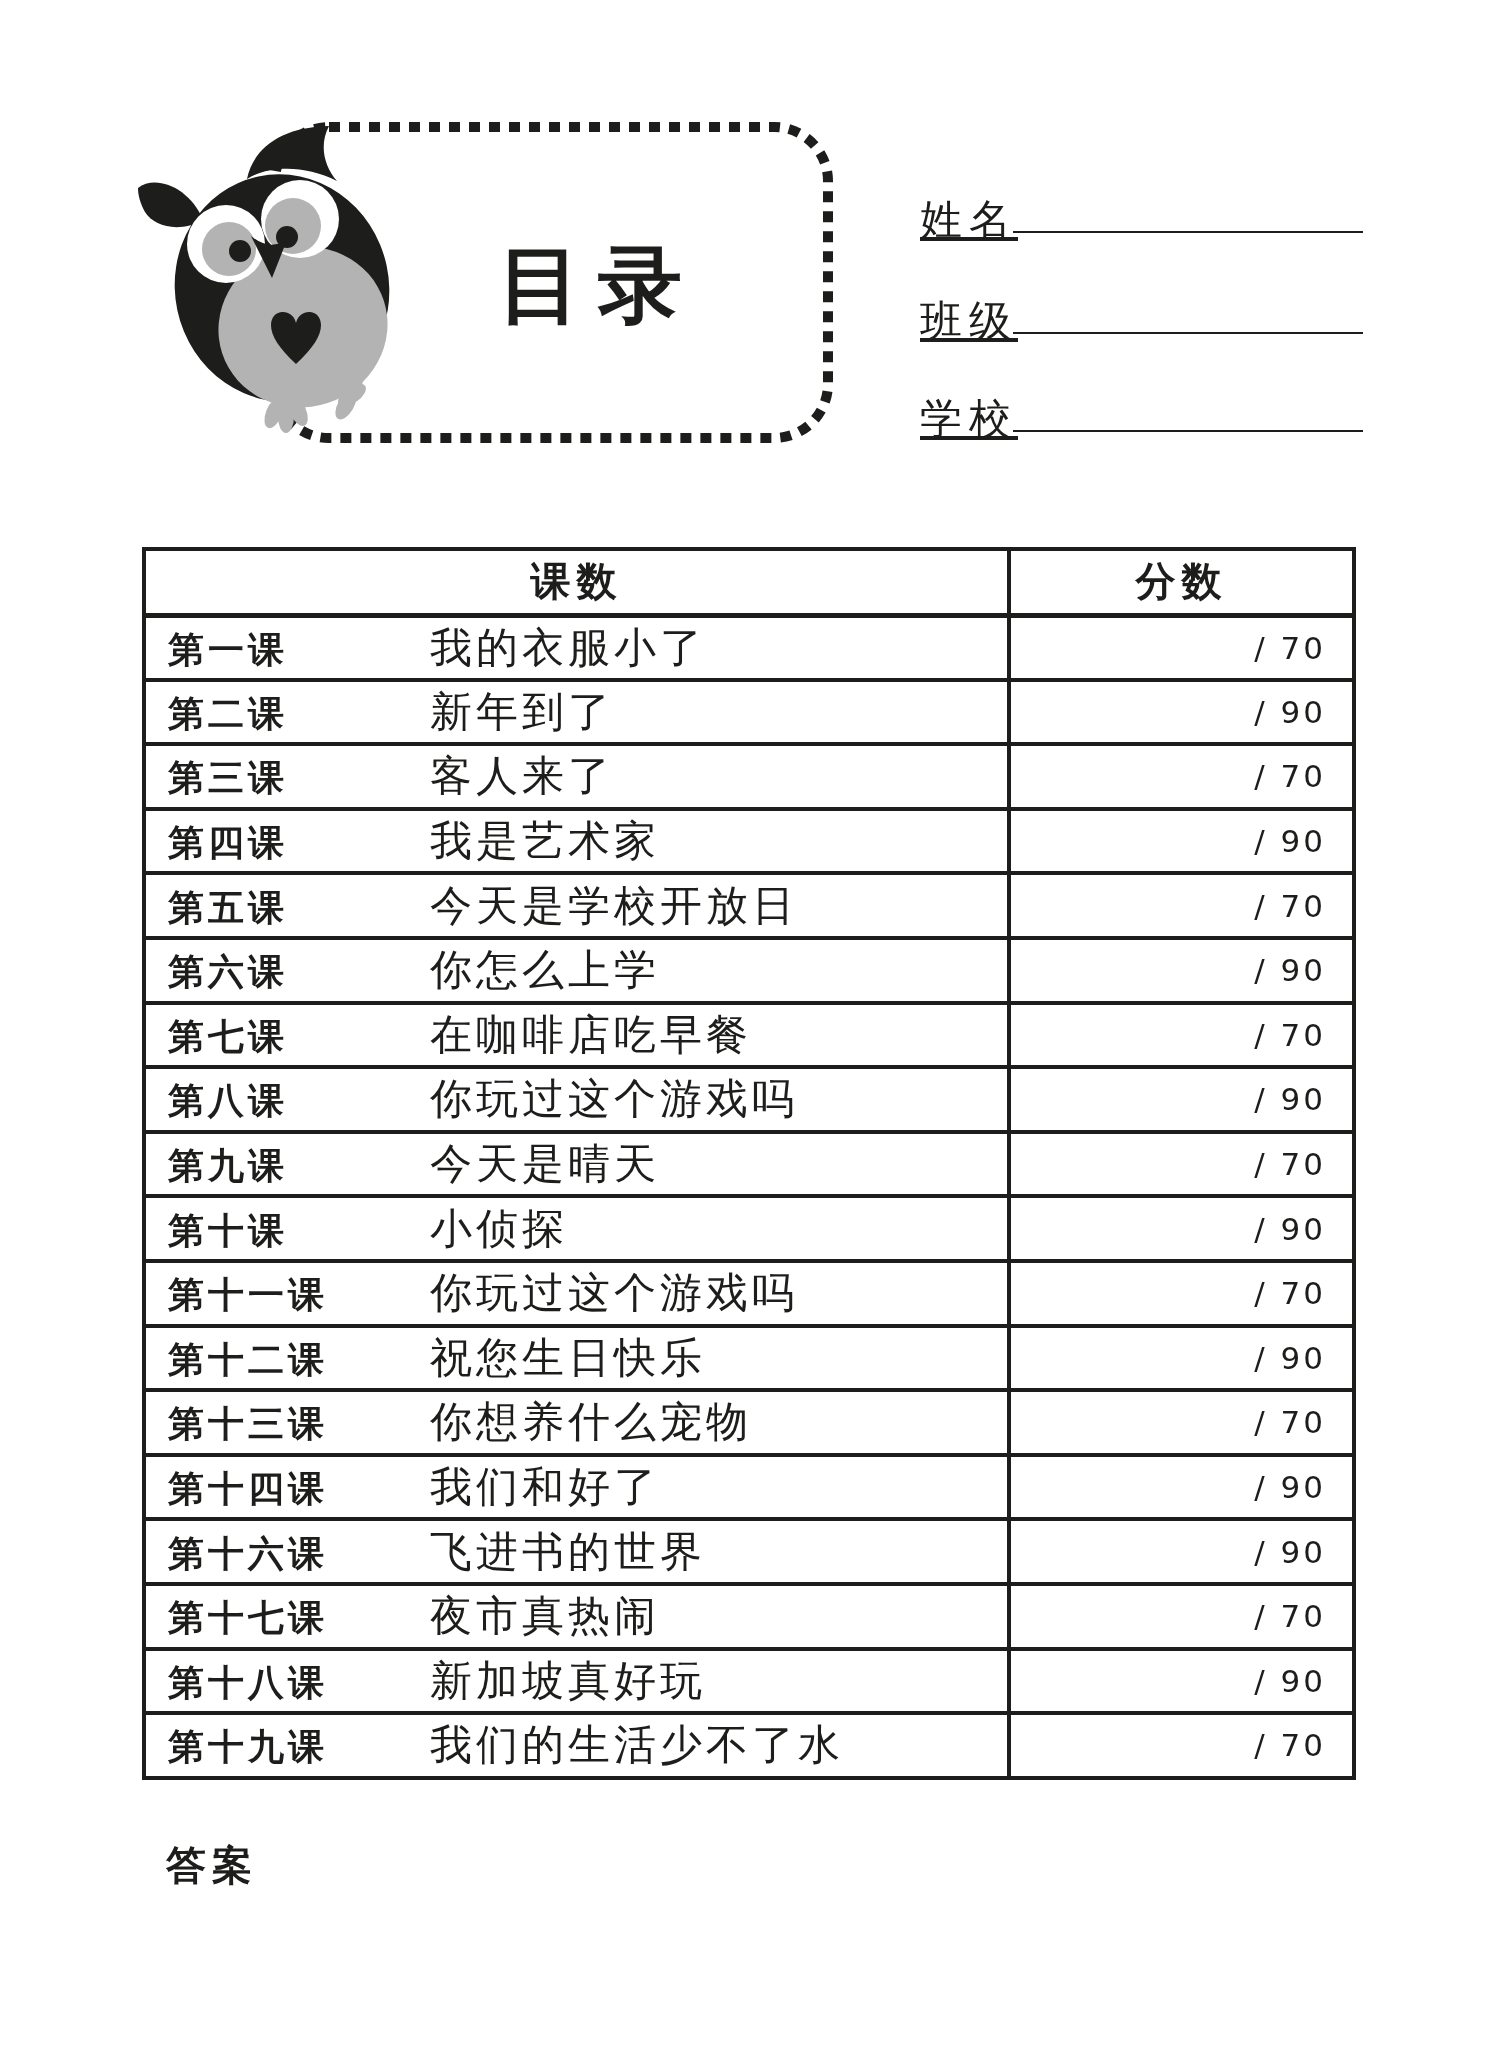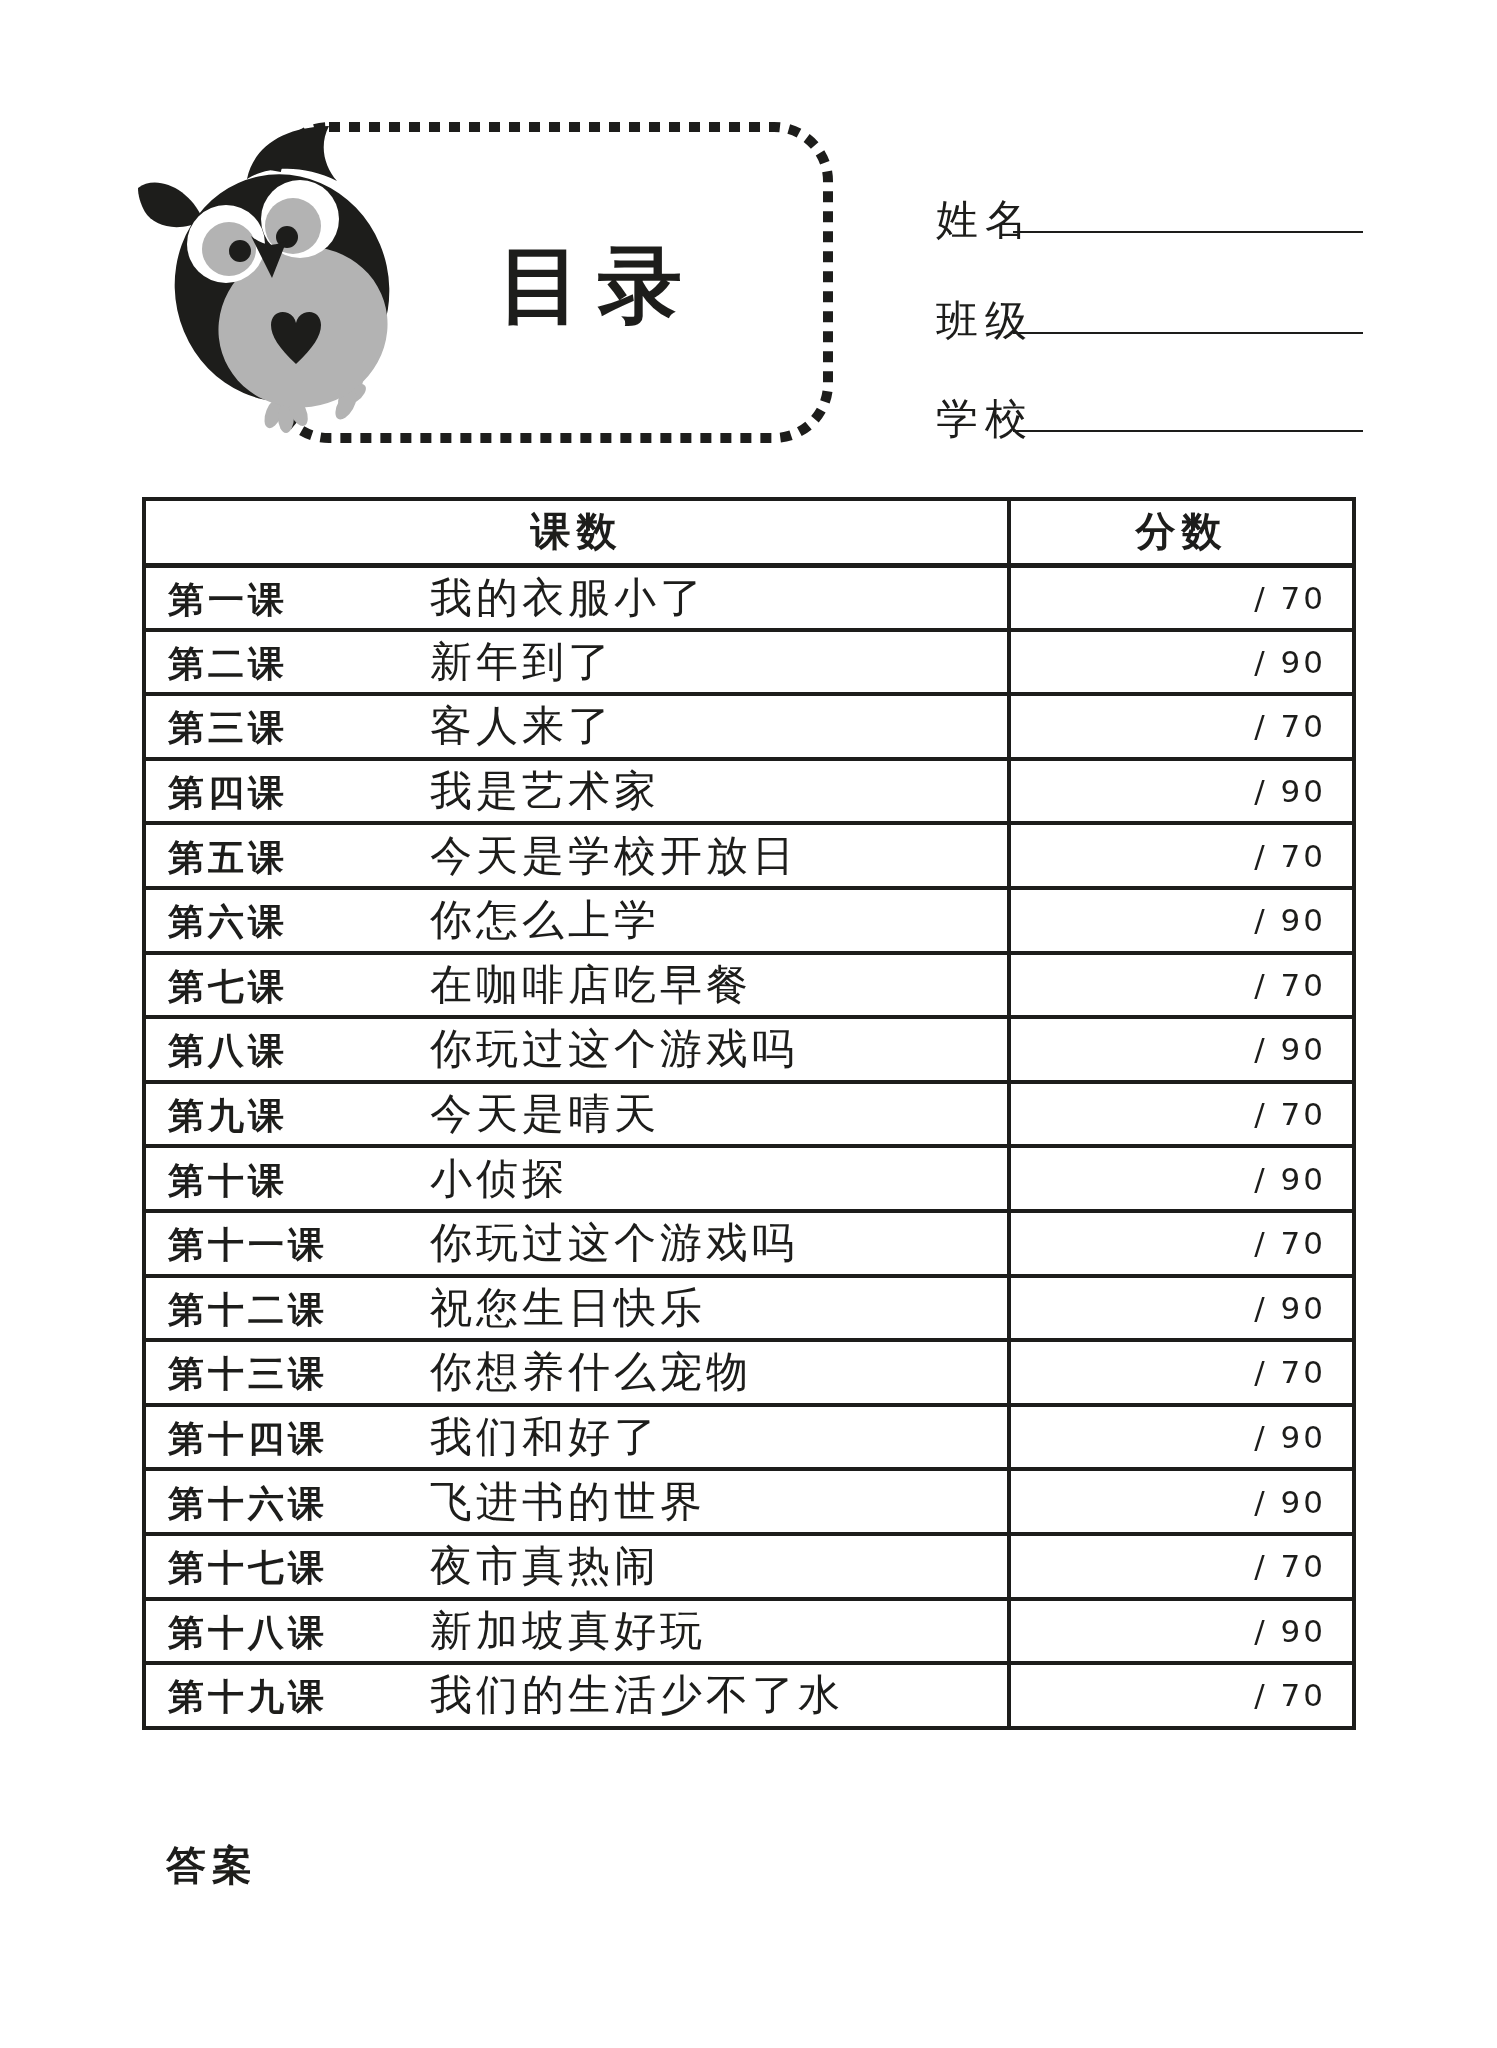--- a/index.html
+++ b/index.html
@@ -12,30 +12,30 @@
   .owl-svg { position:absolute; left:100px; top:120px; width:340px; height:340px; }
 
   .page-title {
     position:absolute; left:498px; top:243px;
     font-size:84px; font-weight:bold; letter-spacing:16px; line-height:1;
     font-family:"Liberation Sans", sans-serif; white-space:nowrap;
   }
 
   .field { position:absolute; left:920px; width:445px; height:48px; font-size:42px;
            font-family:"Liberation Serif", serif; }
-  .field .flabel { position:absolute; left:16px; top:0; letter-spacing:7px; white-space:nowrap; }
+  .field .flabel { position:absolute; left:0; top:0; letter-spacing:7px; white-space:nowrap;text-decoration:underline; }
   .field .fline  { position:absolute; left:93px; right:2px; bottom:7px;
                    border-bottom:2.5px solid var(--ink); }
   .field.f-name   { top:192px; }
   .field.f-class  { top:293px; }
   .field.f-school { top:391px; }
 
   
   table.toc {
-    position:absolute; left:142px; top:497px;
+    position:absolute; left:142px; top:547px;
     width:1214px; height:1051px;
     border-collapse:collapse; table-layout:fixed;
     border:4px solid var(--ink);
   }
   table.toc col.c1 { width:865px; }
   table.toc th, table.toc td { border:4px solid var(--ink); vertical-align:middle; }
   table.toc thead th { height:66px; border-bottom:5px solid var(--ink);
     font-size:40px; font-weight:bold; text-align:center; letter-spacing:6px; }
   table.toc tbody tr { height:64.6px; }
   td.lesson-cell { padding-left:22px; }

